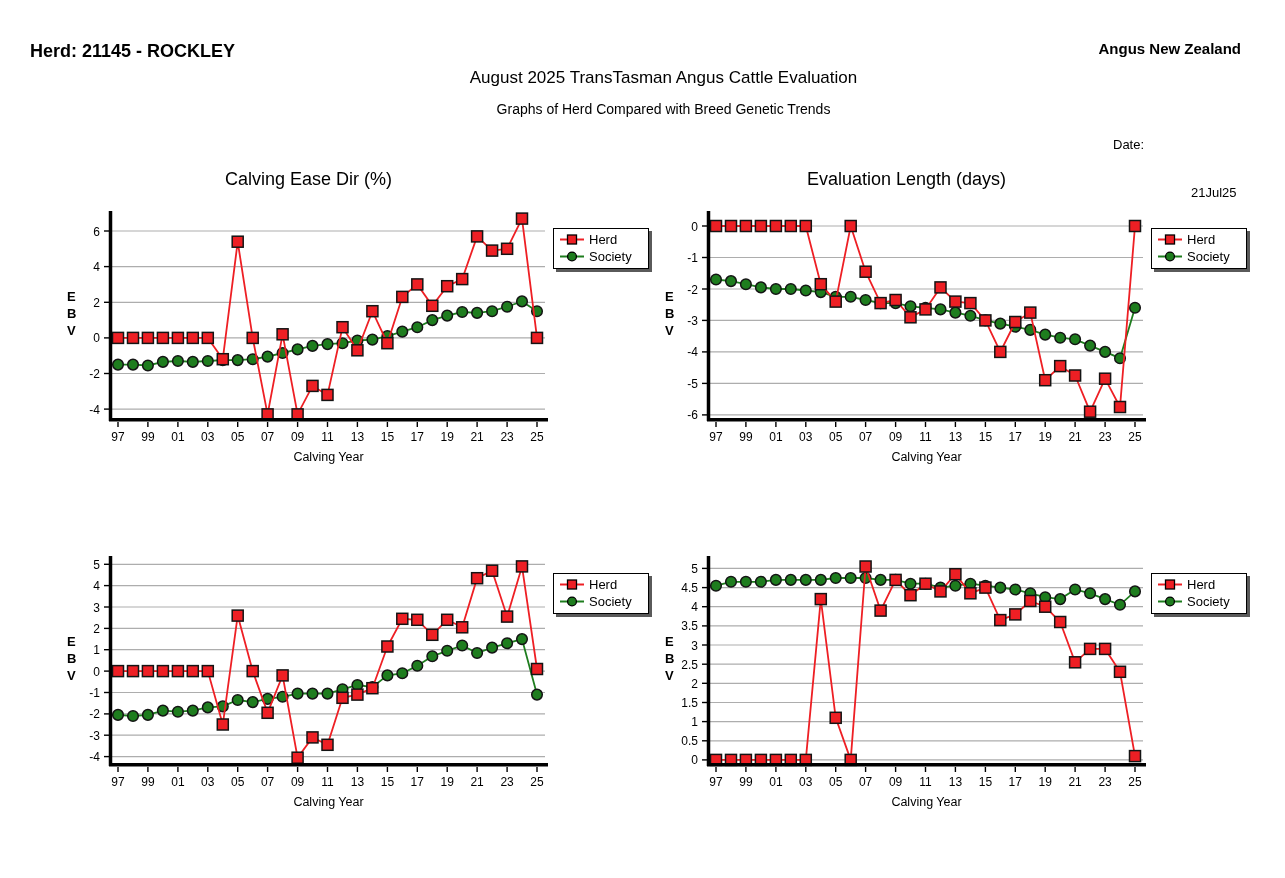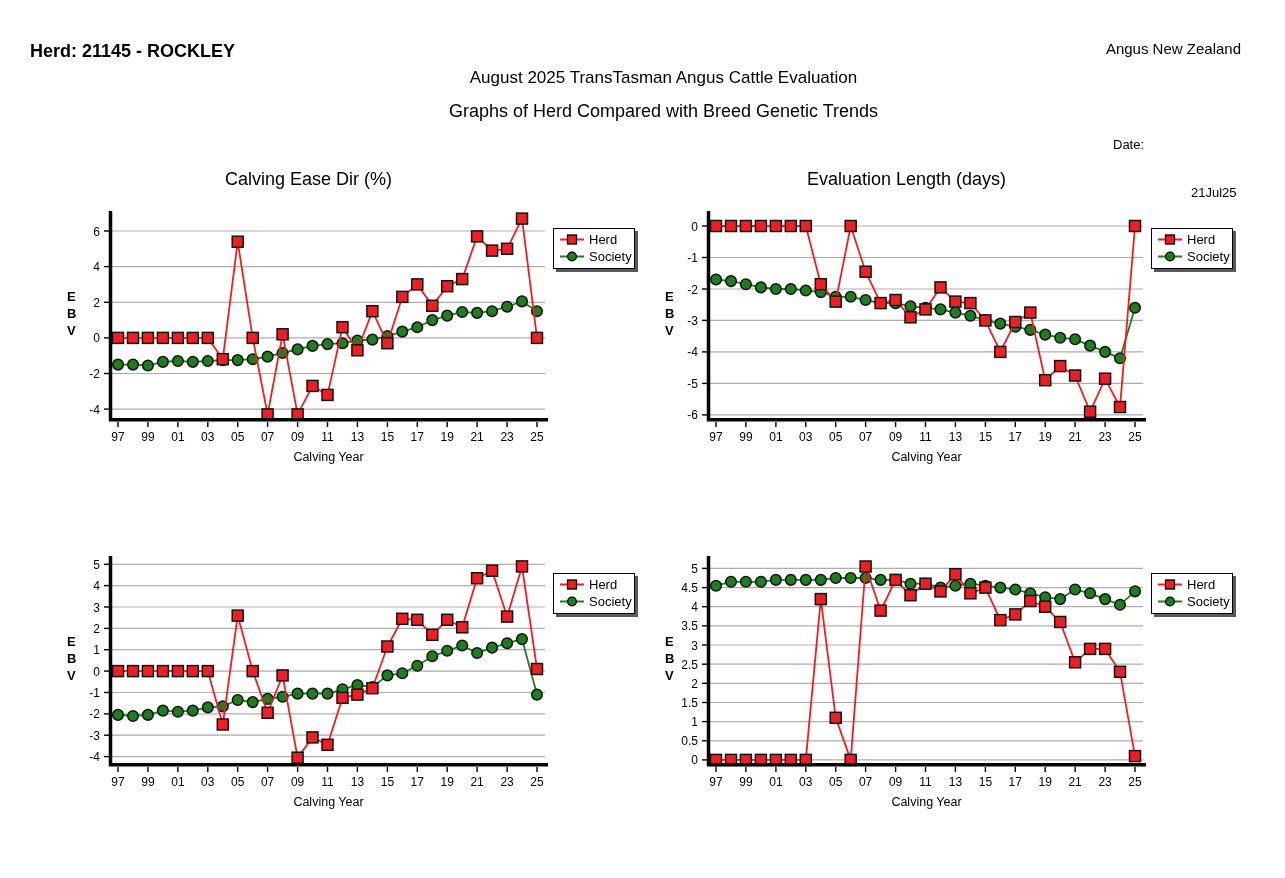--- a/index.html
+++ b/index.html
@@ -2,35 +2,35 @@
 <html><head>
 <meta charset="utf-8">
 <style>
   html,body{margin:0;padding:0;}
   body{
     width:1285px;height:878px;background:#ffffff;position:relative;
     font-family:"Liberation Sans", sans-serif;color:#000;overflow:hidden;
   }
   .abs{position:absolute;}
   .herd-id{left:30px;top:41px;font-size:18px;font-weight:bold;}
-  .org{right:44px;top:40px;font-size:15px;font-weight:normal;}
+  .org{right:44px;top:40px;font-size:15px;font-weight:bold;}
   .main-title{left:42px;right:0;top:68px;text-align:center;font-size:17px;}
-  .subtitle{left:42px;right:0;top:101px;text-align:center;font-size:18px;}
+  .subtitle{left:42px;right:0;top:101px;text-align:center;font-size:14px;}
   .date-label{left:1113px;top:137px;font-size:13px;font-weight:normal;}
   .date-value{left:1191px;top:137px;font-size:13px;margin-top:48px;}
   .chart{position:absolute;width:660px;height:345px;}
   .chart-title{position:absolute;left:92px;width:433px;top:1px;text-align:center;font-size:18px;}
   svg.plot{position:absolute;left:40px;top:30px;}
   svg text{font-family:"Liberation Sans", sans-serif;fill:#000;}
   .tick{font-size:12px;}
   .xlabel{font-size:12.5px;}
   .ebv{font-size:13px;font-weight:bold;}
   .legend{
     position:absolute;left:553px;top:60px;background:#fff;border:1.5px solid #000;
-    box-shadow:3px 3px 0 0 #5a5a5a;padding:2px 2px 3px 5px;font-size:13px;white-space:nowrap;
+    box-shadow:3px 3px 0 0 #5a5a5a;padding:2px 16px 3px 5px;font-size:13px;white-space:nowrap;
   }
   .legend-row{display:flex;align-items:center;gap:4px;line-height:17px;}
   .licon line{stroke:#ee1f24;stroke-width:2;}
   .licon rect{fill:#ee1f24;stroke:#000;stroke-width:1.3;}
   .licon.society line{stroke:#1e7d1e;}
   .licon.society circle{fill:#1e7d1e;stroke:#000;stroke-width:1.3;}
 </style>
 </head>
 <body>
 

